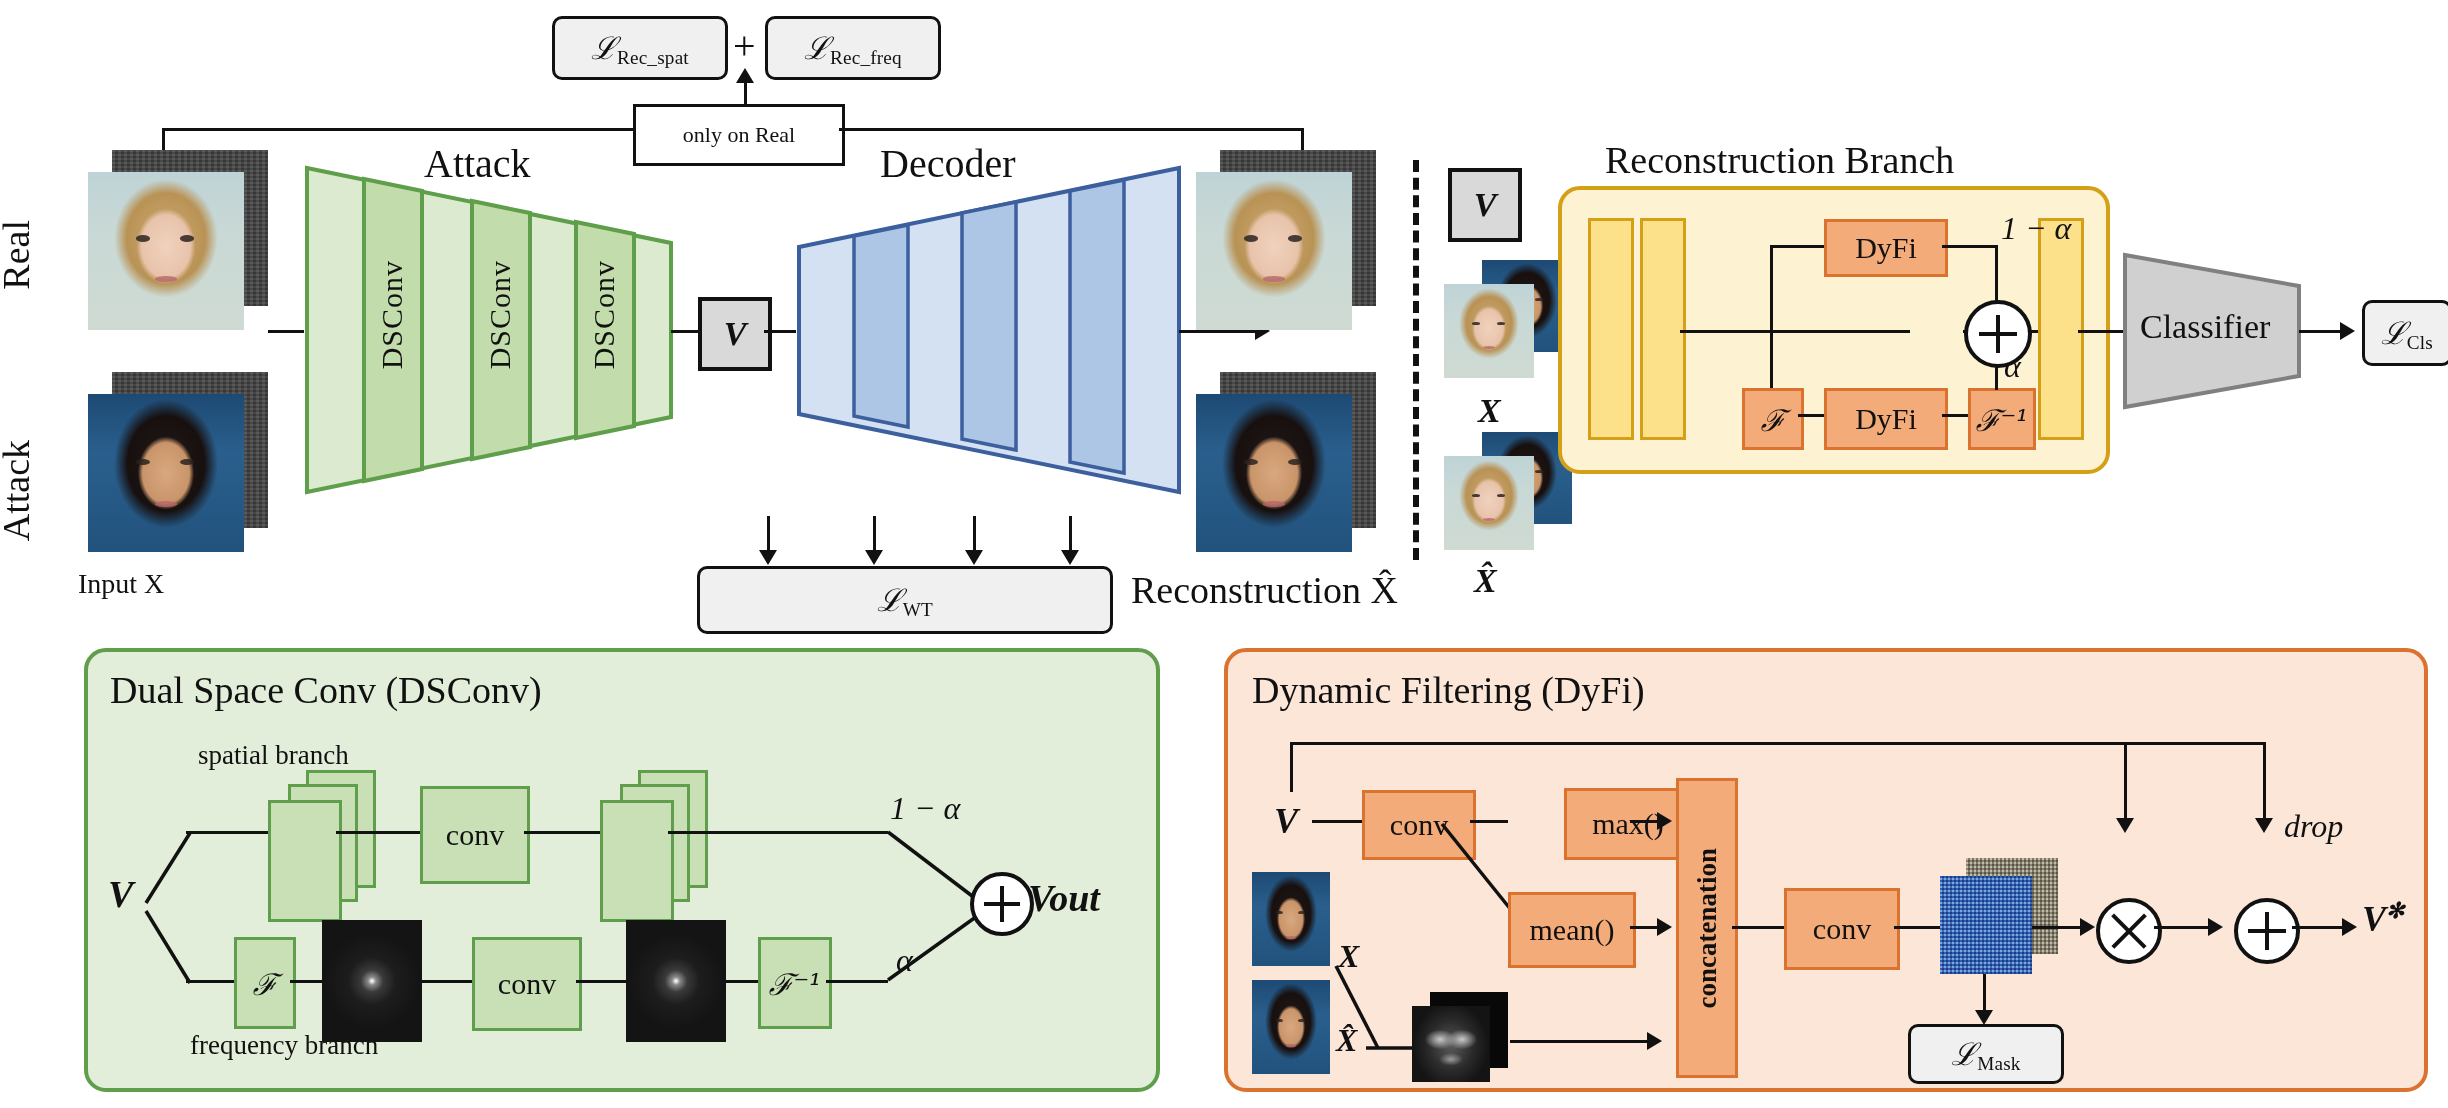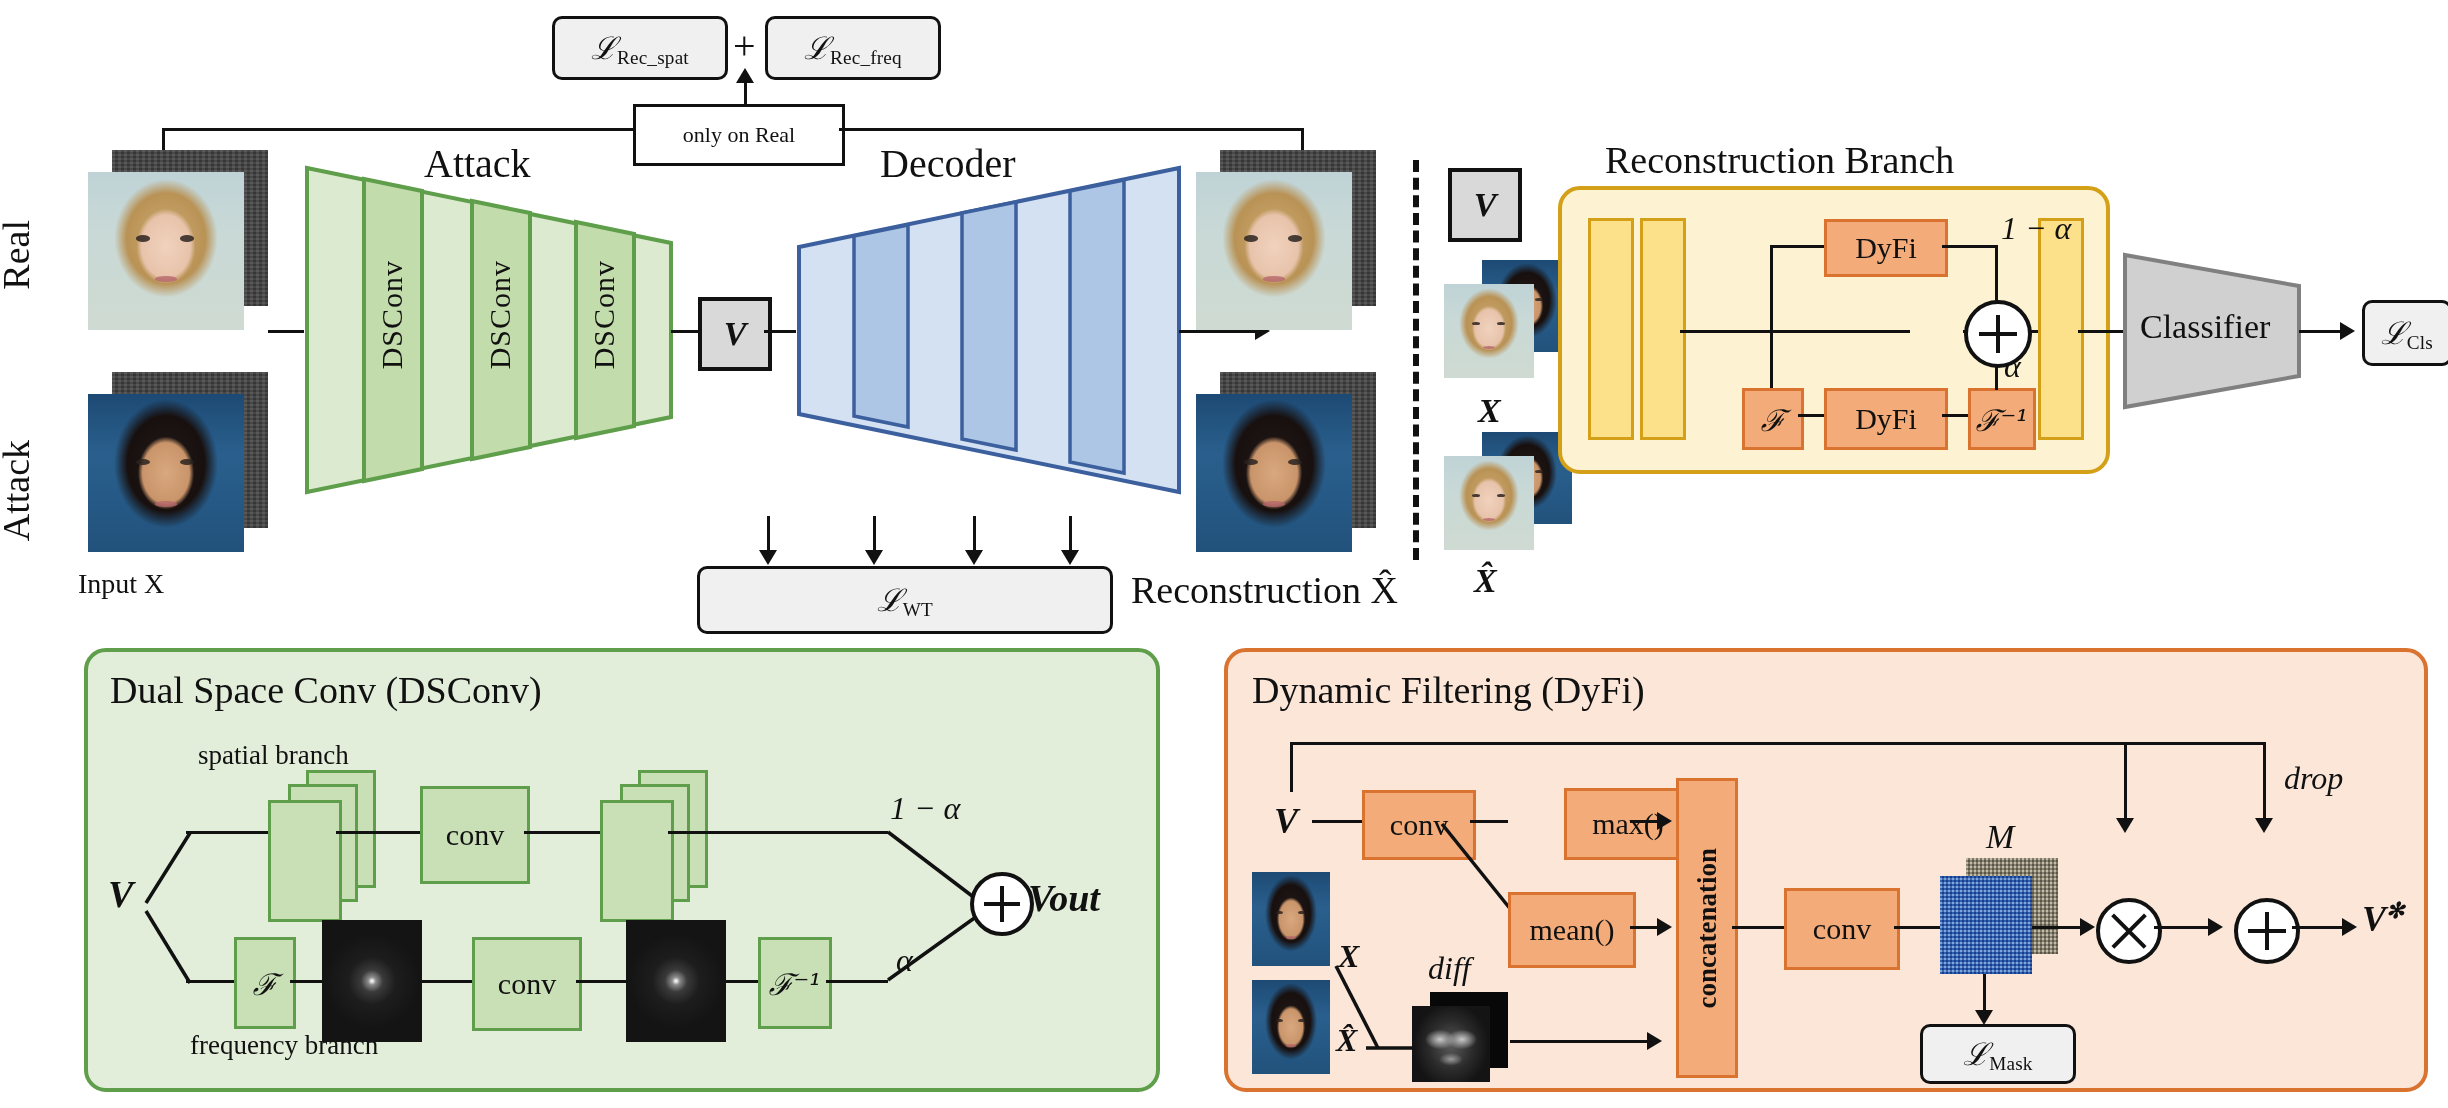--- a/index.html
+++ b/index.html
@@ -92,21 +92,21 @@
   .panel-title{position:absolute;font-size:38px;white-space:nowrap;}
 
   .gbox{position:absolute;background:#c9dfb6;border:3px solid #5f9e4a;
         display:flex;align-items:center;justify-content:center;font-size:30px;}
   .obox{position:absolute;background:#f2ab79;border:3px solid #d9732f;
         display:flex;align-items:center;justify-content:center;font-size:30px;
         white-space:nowrap;}
   .ybar{position:absolute;background:#fce08a;border:3px solid #d4a017;}
 
   .lbl{position:absolute;white-space:nowrap;}
-  .it{font-style:italic;}
+  .it{font-style:italic;margin-top:48px;}
   .bi{font-style:italic;font-weight:bold;}
 
   .dashdiv{position:absolute;width:0;border-left:6px dashed #111;}
 
   .stackcard{position:absolute;background:#c9dfb6;border:3px solid #5f9e4a;}
 </style>
 </head>
 <body>
 
 <div class="lossbox" style="left:552px;top:16px;width:170px;height:58px;">
@@ -420,21 +420,21 @@
 <div class="hline" style="left:1894px;top:926px;width:46px;"></div>
 
 <div class="lbl it" style="left:1986px;top:818px;font-size:34px;">M</div>
 <div class="mask-gray" style="left:1966px;top:858px;width:92px;height:96px;"></div>
 <div class="mask-blue" style="left:1940px;top:876px;width:92px;height:98px;"></div>
 <div class="hline" style="left:2032px;top:926px;width:52px;"></div>
 <div class="arrow-r" style="left:2080px;top:918px;"></div>
 
 <div class="vline" style="left:1983px;top:974px;height:40px;"></div>
 <div class="arrow-d" style="left:1975px;top:1010px;"></div>
-<div class="lossbox" style="left:1908px;top:1024px;width:150px;height:54px;margin-left:12px;">
+<div class="lossbox" style="left:1908px;top:1024px;width:150px;height:54px;">
   <span><span class="cal">ℒ</span><span class="sub">Mask</span></span>
 </div>
 
 <div class="op op-times" style="left:2096px;top:898px;width:58px;height:58px;"></div>
 <div class="hline" style="left:2154px;top:926px;width:58px;"></div>
 <div class="arrow-r" style="left:2208px;top:918px;"></div>
 <div class="op op-plus" style="left:2234px;top:898px;width:58px;height:58px;"></div>
 <div class="hline" style="left:2292px;top:926px;width:54px;"></div>
 <div class="arrow-r" style="left:2342px;top:918px;"></div>
 <div class="lbl bi" style="left:2362px;top:898px;font-size:36px;">

